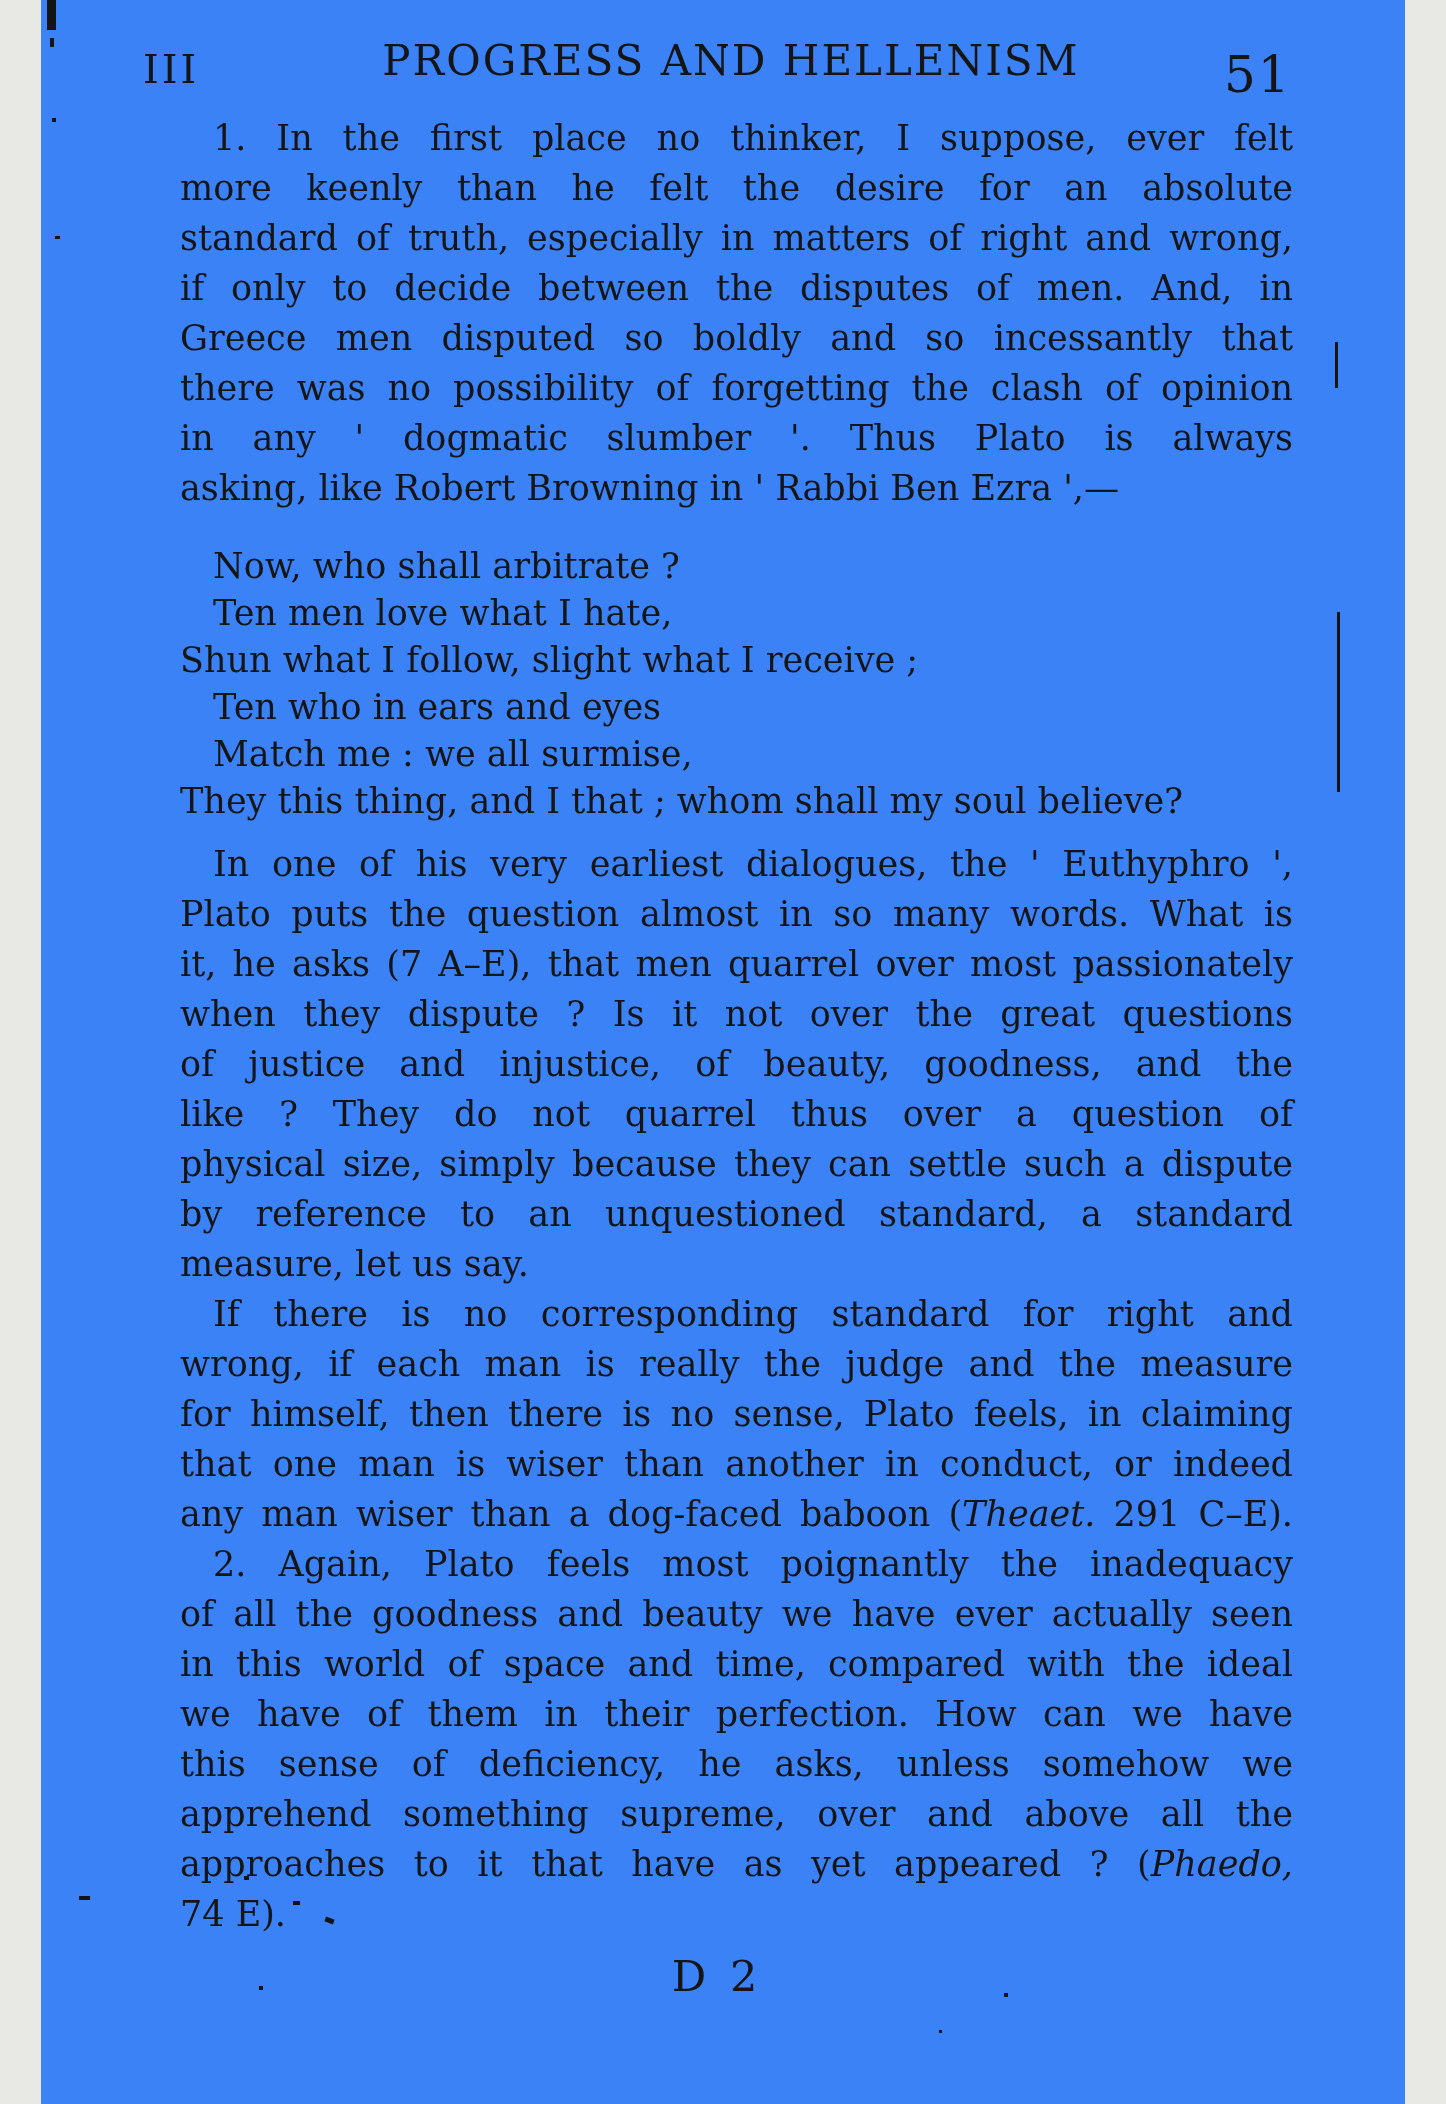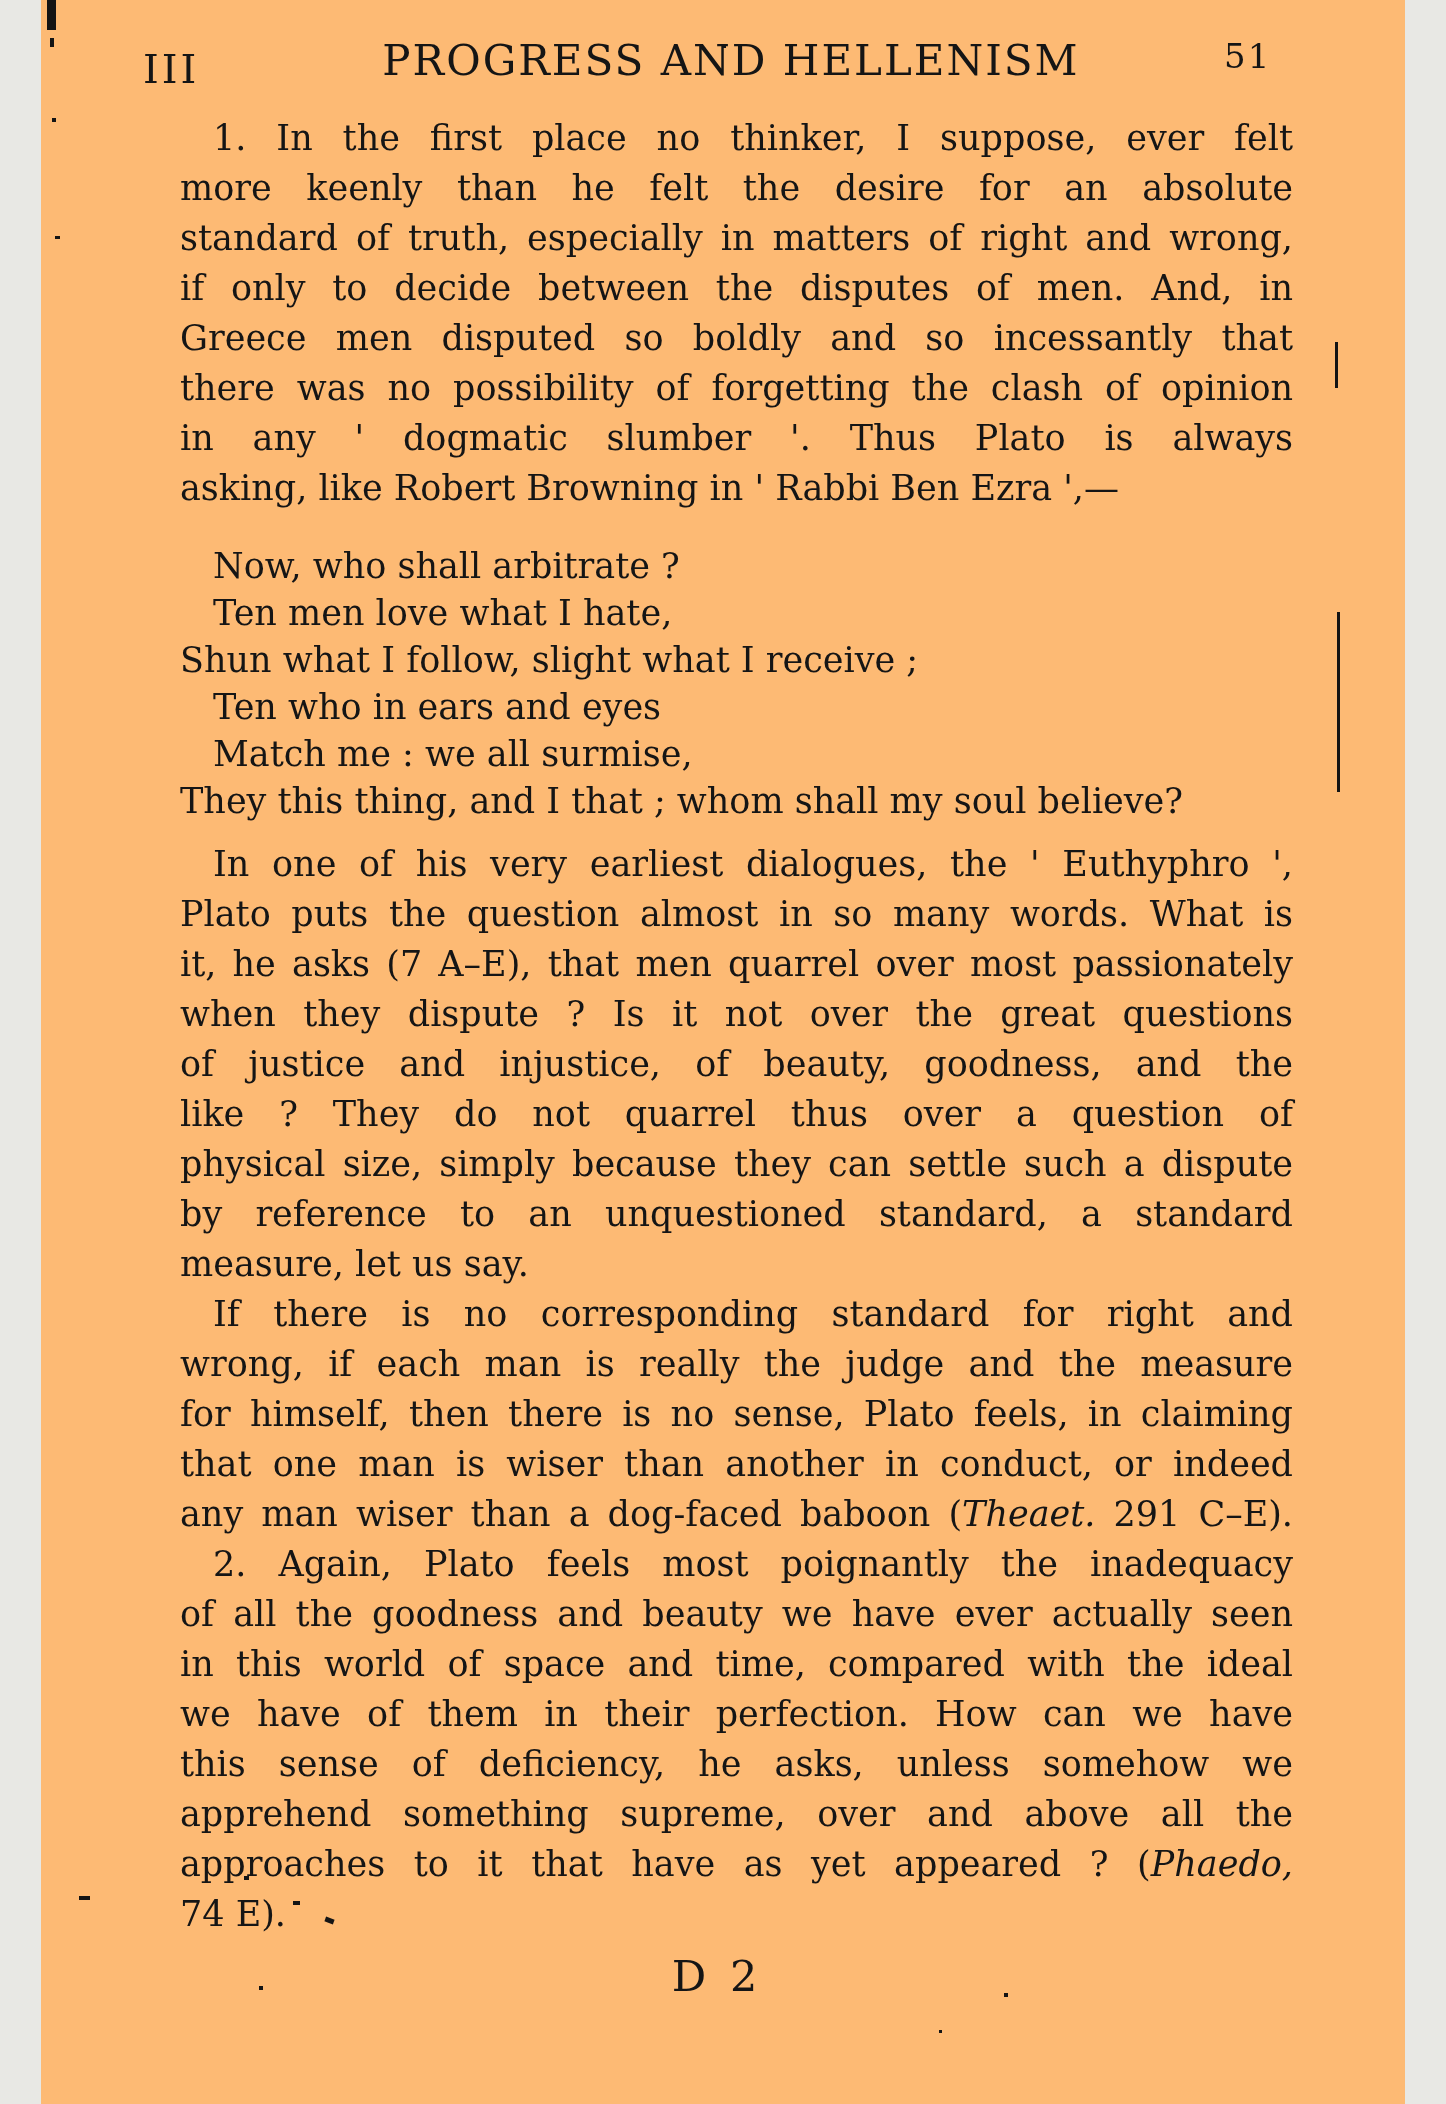--- a/index.html
+++ b/index.html
@@ -1,37 +1,37 @@
 <!DOCTYPE html>
 <html><head>
 <meta charset="utf-8">
 <style>
   html,body { margin:0; padding:0; background:#e8e8e4; }
   .page {
     position:relative;
     width:1364px; height:2104px;
     margin:0 auto;
-    background:#fdba74;
+    background:#3b82f6;
     color:#151515;
     font-family:"DejaVu Serif", serif;
     overflow:hidden;
   }
   
   .chapter-numeral {
     position:absolute; left:102px; top:46px;
     font-size:40px; letter-spacing:3px;
   }
   .running-title {
     position:absolute; left:340px; top:36px; width:700px;
     text-align:center; font-size:42px; letter-spacing:2px;
     white-space:nowrap;
   }
   .page-number {
-    position:absolute; left:1183px; top:36px;
-    font-size:34px; letter-spacing:2px;
+    position:absolute; left:1183px; top:46px;
+    font-size:50px; letter-spacing:2px;
   }
   
   .col {
     position:absolute; left:100px; top:113px; width:1152px;
   }
   .line {
     font-size:35px; line-height:50px;
     text-align:justify; text-align-last:justify;margin-left:39px;
   }
   .left { text-align:left; text-align-last:left; }

